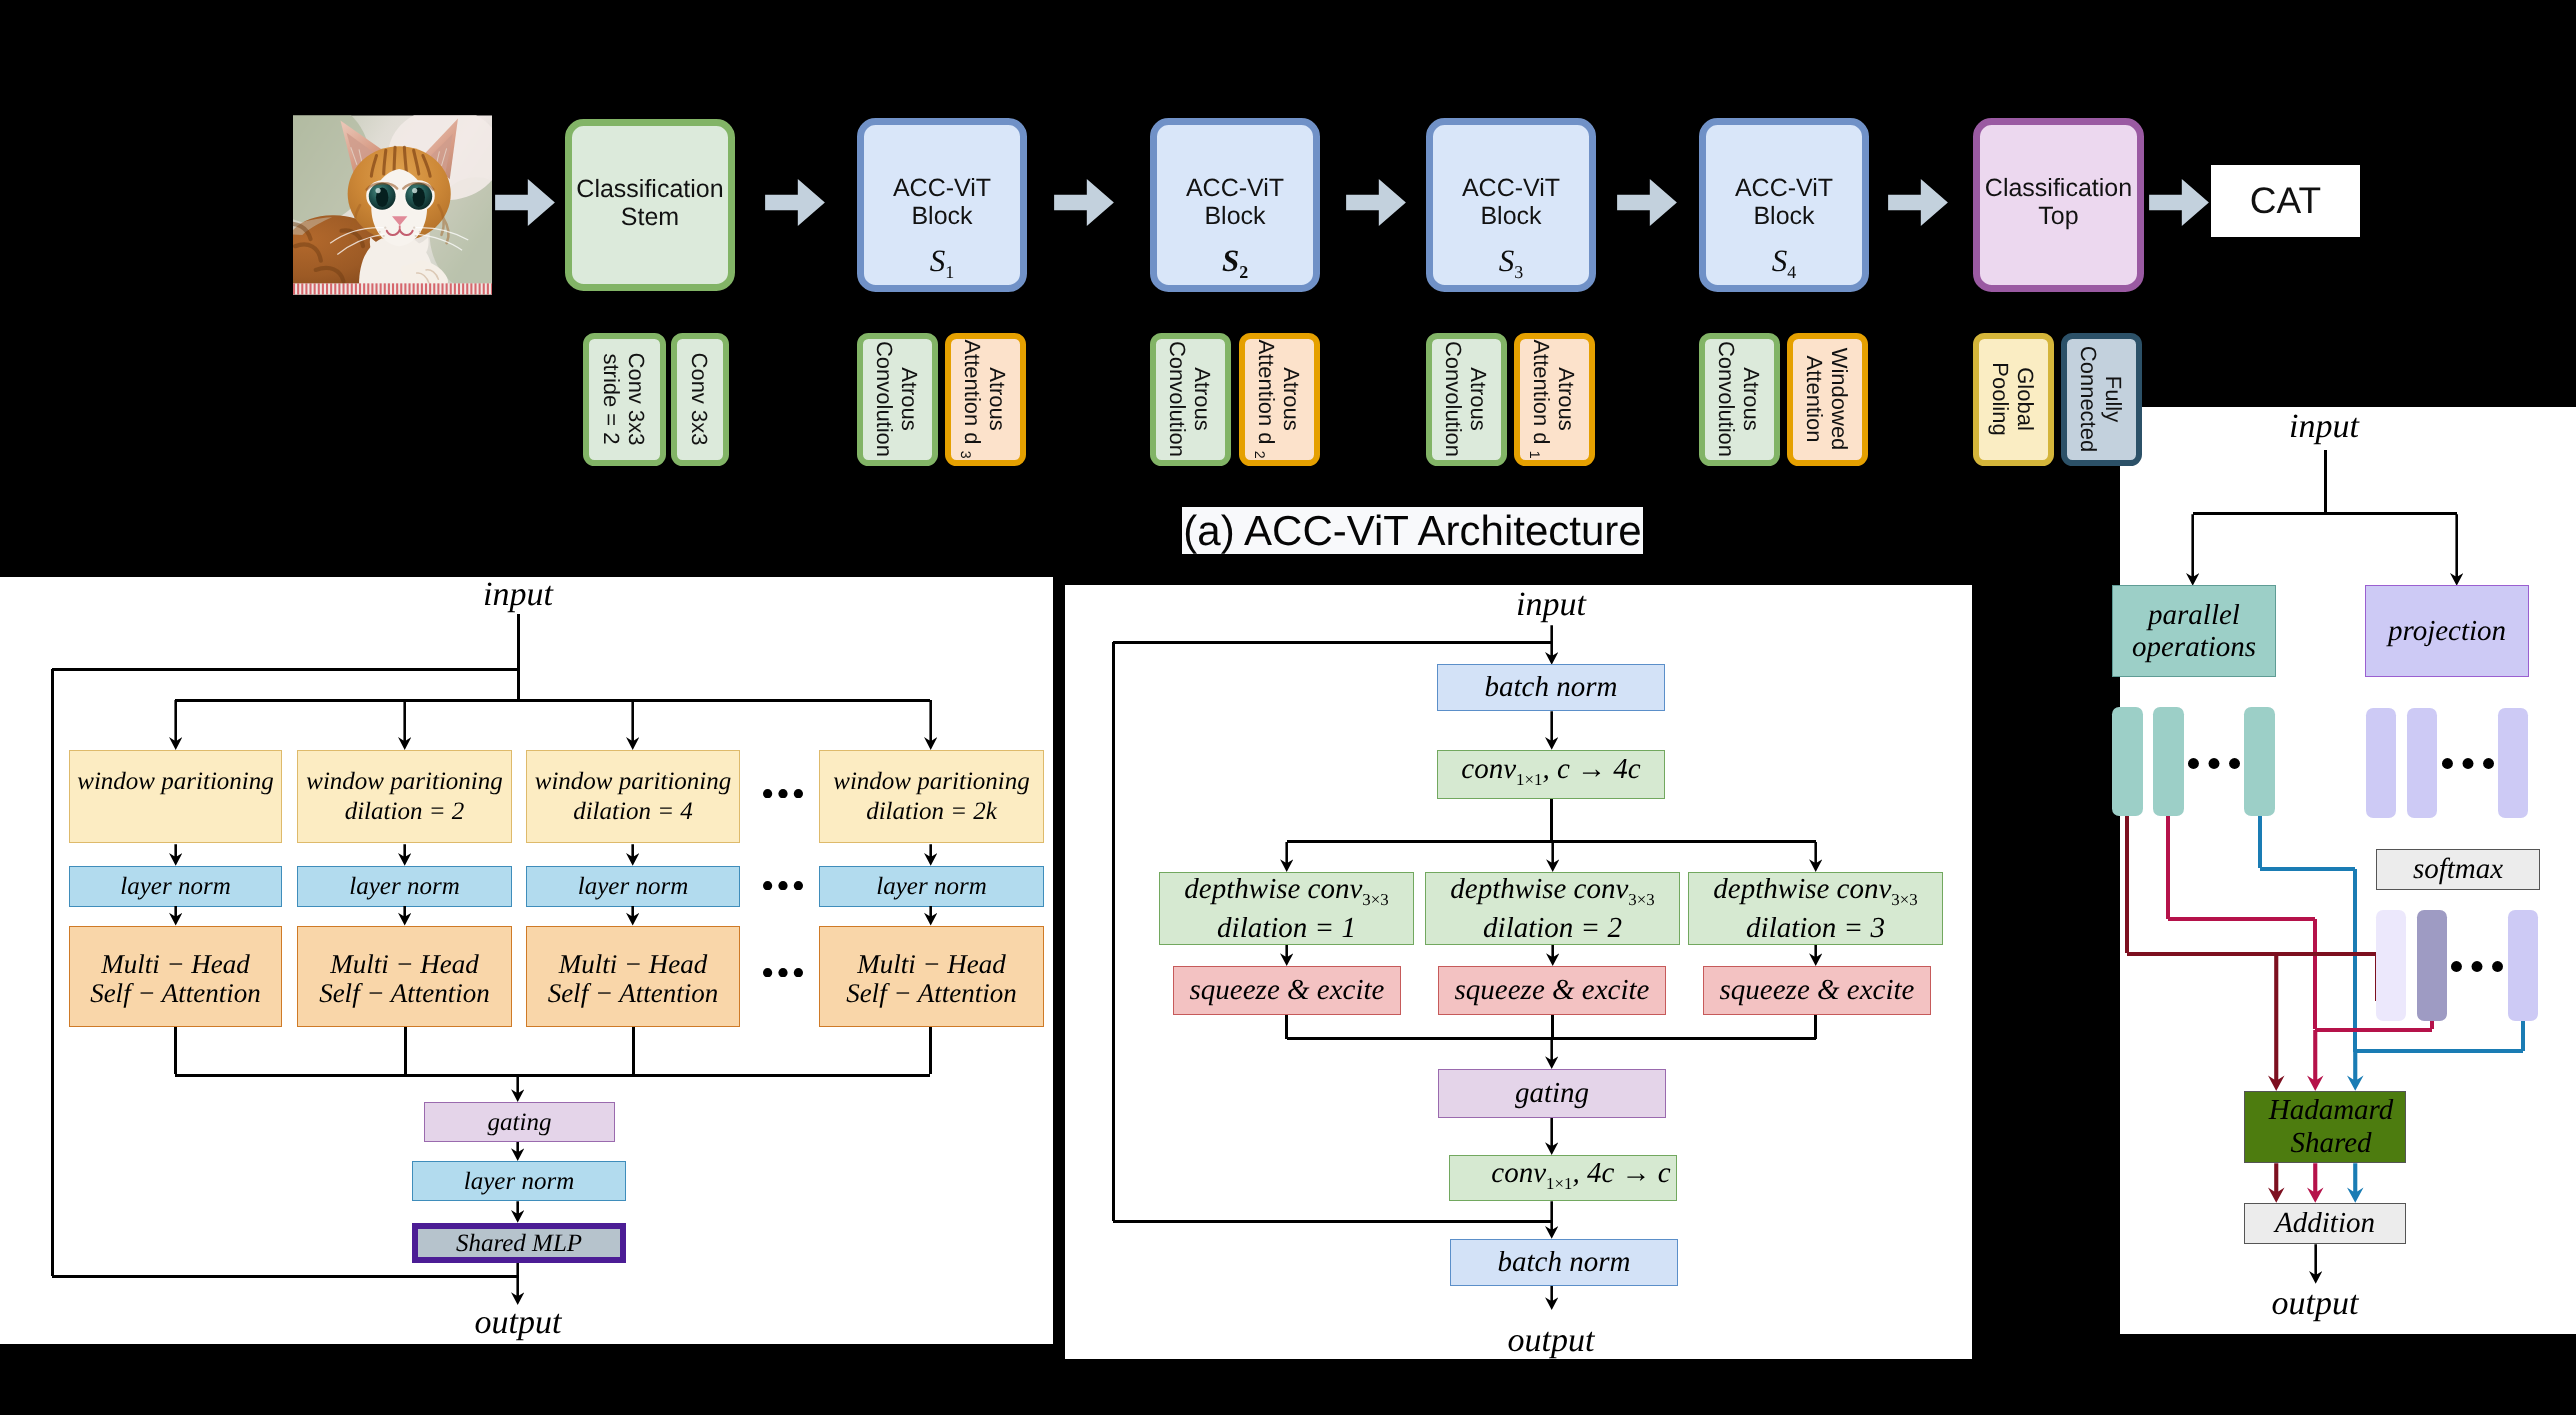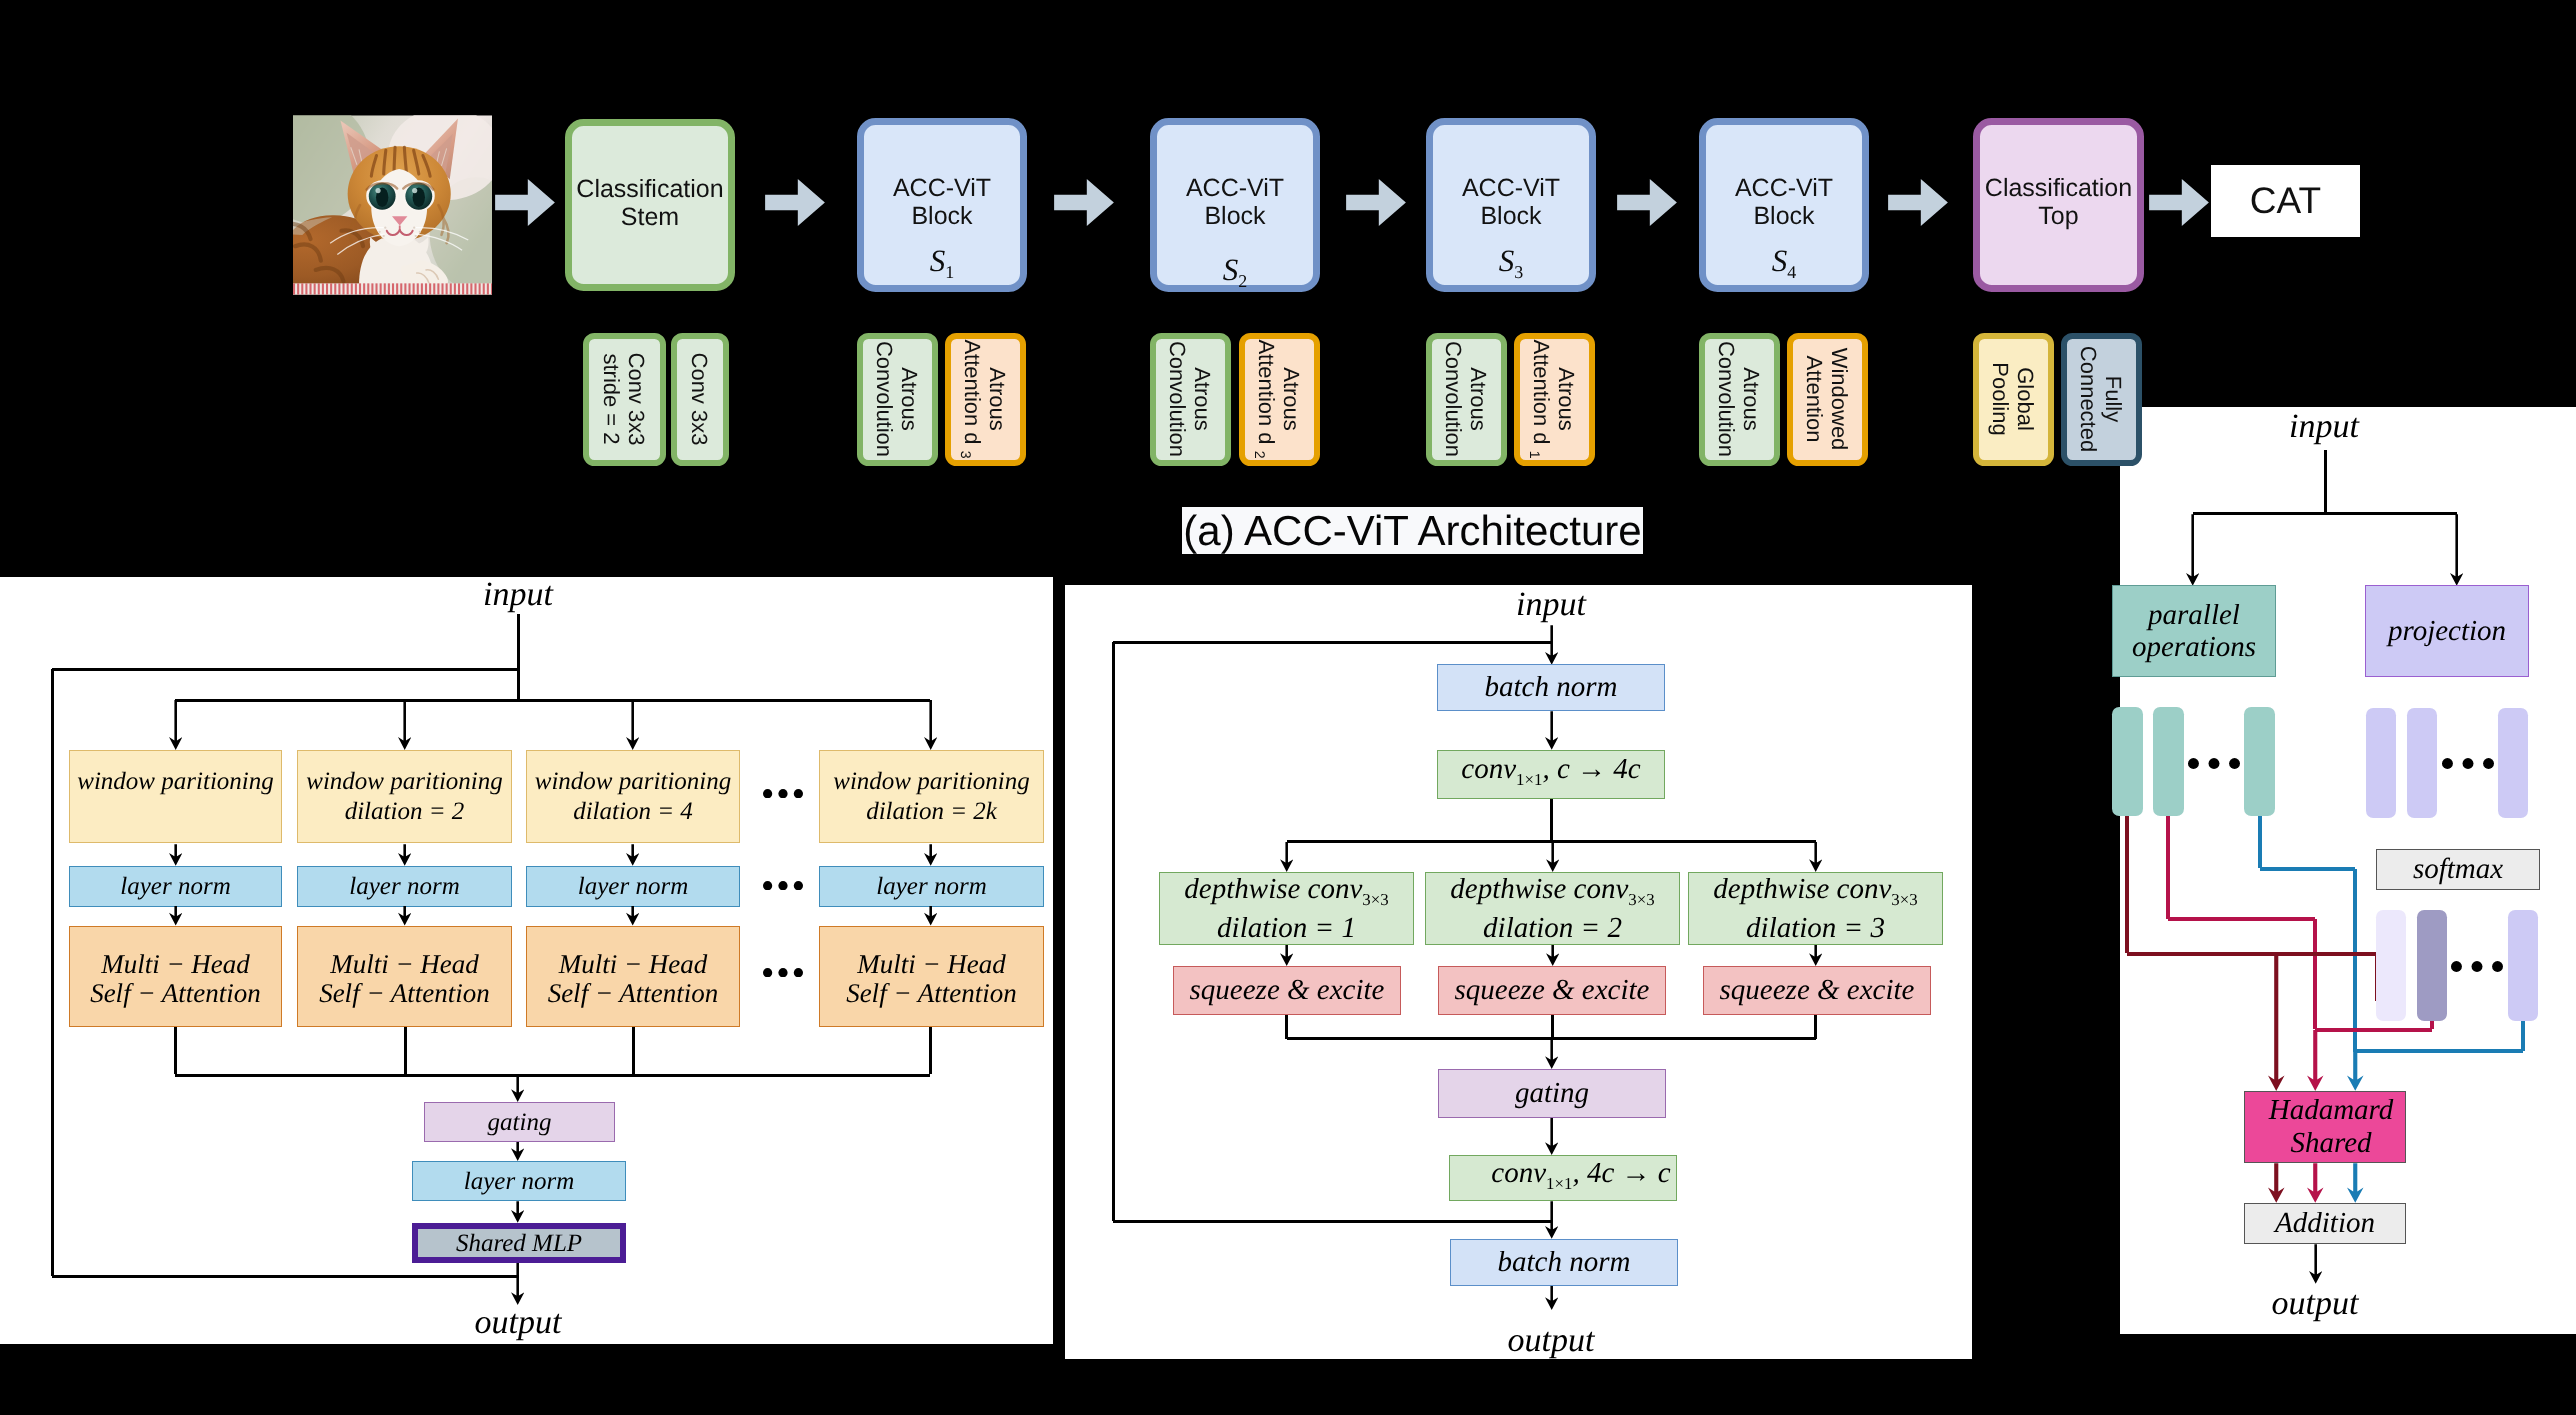--- a/index.html
+++ b/index.html
@@ -247,21 +247,21 @@
     </div>
 <div class="bigbox" style="left:565px;top:119px;width:170px;height:172px;background:#dceadb;border:7.2px solid #82b466;">
 <div class="t" style="margin-top:49px;"><span>Classification</span><br><span>Stem</span></div>
 </div>
 <div class="bigbox" style="left:857px;top:118px;width:170px;height:174px;background:#d9e6f9;border:7.2px solid #7091c7;">
 <div class="t" style="margin-top:49px;"><span>ACC-ViT</span><br><span>Block</span></div>
 <div class="s" style="margin-top:15px;"><span>S</span><sub>1</sub></div>
 </div>
 <div class="bigbox" style="left:1150px;top:118px;width:170px;height:174px;background:#d9e6f9;border:7.2px solid #7091c7;">
 <div class="t" style="margin-top:49px;"><span>ACC-ViT</span><br><span>Block</span></div>
-<div class="s" style="margin-top:24px;"><span>S</span><sub>2</sub></div>
+<div class="s" style="margin-top:15px;font-weight:bold;"><span>S</span><sub>2</sub></div>
 </div>
 <div class="bigbox" style="left:1426px;top:118px;width:170px;height:174px;background:#d9e6f9;border:7.2px solid #7091c7;">
 <div class="t" style="margin-top:49px;"><span>ACC-ViT</span><br><span>Block</span></div>
 <div class="s" style="margin-top:15px;"><span>S</span><sub>3</sub></div>
 </div>
 <div class="bigbox" style="left:1699px;top:118px;width:170px;height:174px;background:#d9e6f9;border:7.2px solid #7091c7;">
 <div class="t" style="margin-top:49px;"><span>ACC-ViT</span><br><span>Block</span></div>
 <div class="s" style="margin-top:15px;"><span>S</span><sub>4</sub></div>
 </div>
 <div class="bigbox" style="left:1973px;top:118px;width:171px;height:174px;background:#ecd8ef;border:7.2px solid #9a5aa2;">
@@ -749,21 +749,21 @@
 <div class="abs" style="left:2307px;top:1030px;width:16.5px;height:61px;">
       <svg width="16.5" height="61" viewBox="0 0 32 119">
         <path d="M12.0 0 H20.0 V96.8 L32.0 89.0 L16.0 119.0 L0 89.0 L12.0 96.8 Z" fill="#b5124a"></path>
       </svg>
     </div>
 <div class="abs" style="left:2347px;top:1051px;width:16.5px;height:40px;">
       <svg width="16.5" height="40" viewBox="0 0 32 77">
         <path d="M12.0 0 H20.0 V54.8 L32.0 47.0 L16.0 77.0 L0 47.0 L12.0 54.8 Z" fill="#1a7cb4"></path>
       </svg>
     </div>
-<div class="flow" style="left:2244px;top:1091px;width:162px;height:72px;background:#ec4899;border:1px solid #555;font-size:29px;line-height:33px;padding-left:12px;">
+<div class="flow" style="left:2244px;top:1091px;width:162px;height:72px;background:#4d7c0f;border:1px solid #555;font-size:29px;line-height:33px;padding-left:12px;">
       <div>Hadamard</div>
       <div>Shared</div>
     </div>
 <div class="abs" style="left:2268px;top:1163px;width:16.5px;height:40px;">
       <svg width="16.5" height="40" viewBox="0 0 32 77">
         <path d="M12.0 0 H20.0 V54.8 L32.0 47.0 L16.0 77.0 L0 47.0 L12.0 54.8 Z" fill="#7d1020"></path>
       </svg>
     </div>
 <div class="abs" style="left:2307px;top:1163px;width:16.5px;height:40px;">
       <svg width="16.5" height="40" viewBox="0 0 32 77">

